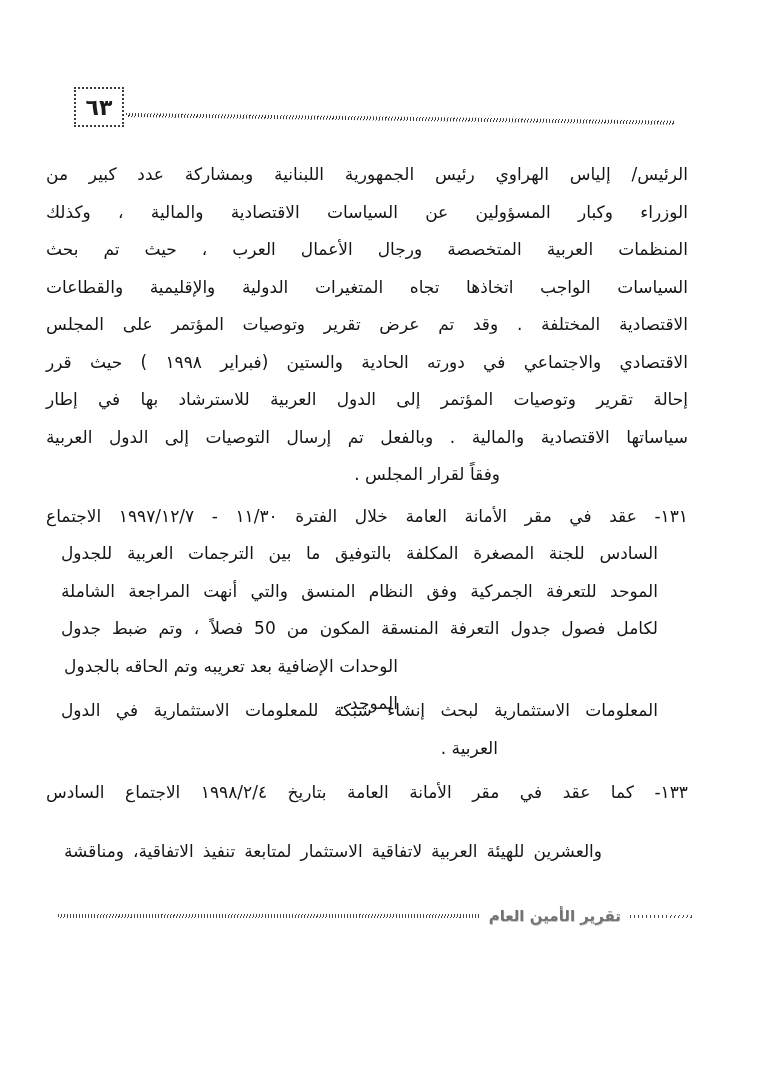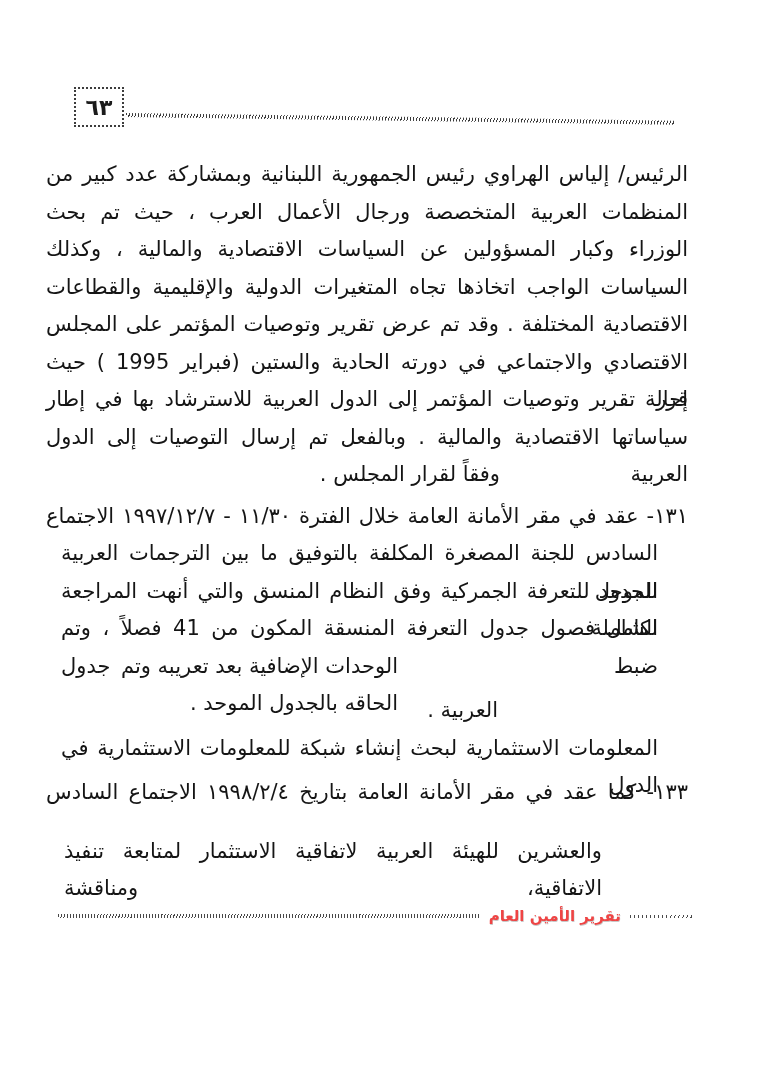--- a/index.html
+++ b/index.html
@@ -32,21 +32,21 @@
     position:absolute;
     left:126px;top:113px;
     width:549px;
     transform:rotate(0.8deg);
     transform-origin:left center;
   }
   
   .content{
     position:absolute;
     top:156px;right:70px;left:46px;
-    font-size:21px;
+    font-size:17px;
   }
   .tline{
     height:37.5px;
     line-height:37.5px;
     text-align:right;
   }
   .just{
     text-align:justify;
     text-align-last:justify;
     text-justify:inter-word;
@@ -64,21 +64,21 @@
     position:absolute;
     top:904px;left:58px;right:66px;
     height:24px;
     display:flex;align-items:center;gap:9px;
     direction:rtl;
   }
   .f-dash{width:62px;height:3px;align-self:center;
     background:repeating-linear-gradient(100deg,#4a4a4a 0 1px,rgba(0,0,0,0) 1px 4px);}
   .f-title{
     font-size:15px;font-weight:700;
-    color:#ef4444;
+    color:#737373;
     letter-spacing:0.5px;
     white-space:nowrap;
     text-shadow:0.5px 0.5px 0 #c9c9c9;
   }
   .f-rule{flex:1;height:4px;
     background:repeating-linear-gradient(100deg,#474747 0 1px,rgba(0,0,0,0) 1px 3px);}
 </style>
 </head>
 <body>
 
@@ -86,41 +86,41 @@
 
   <div class="pagenum-box">
     <span>٦٣</span>
   </div>
   <div class="header-rule hatch"></div>
 
   <div class="content">
 
     <div>
       <div class="tline just">الرئيس/ إلياس الهراوي رئيس الجمهورية اللبنانية وبمشاركة عدد كبير من</div>
+      <div class="tline just">الوزراء وكبار المسؤولين عن السياسات الاقتصادية والمالية ، وكذلك</div>
       <div class="tline just">المنظمات العربية المتخصصة ورجال الأعمال العرب ، حيث تم بحث</div>
-      <div class="tline just">الوزراء وكبار المسؤولين عن السياسات الاقتصادية والمالية ، وكذلك</div>
       <div class="tline just">السياسات الواجب اتخاذها تجاه المتغيرات الدولية والإقليمية والقطاعات</div>
       <div class="tline just">الاقتصادية المختلفة . وقد تم عرض تقرير  وتوصيات المؤتمر على المجلس</div>
-      <div class="tline just">الاقتصادي والاجتماعي في دورته الحادية والستين (فبراير 1995 ) حيث قرر</div>
+      <div class="tline just">الاقتصادي والاجتماعي في دورته الحادية والستين (فبراير ١٩٩٨ ) حيث قرر</div>
       <div class="tline just">إحالة تقرير وتوصيات المؤتمر إلى الدول العربية للاسترشاد بها في إطار</div>
       <div class="tline just">سياساتها الاقتصادية والمالية . وبالفعل تم إرسال التوصيات إلى الدول  العربية</div>
       <div class="tline end-p1">وفقاً لقرار المجلس .</div>
     </div>
 
     <div class="item-a">
       <div class="tline just">١٣١- عقد في مقر الأمانة العامة خلال الفترة ١١/٣٠ - ١٩٩٧/١٢/٧ الاجتماع</div>
       <div class="tline just cont">السادس للجنة  المصغرة المكلفة بالتوفيق ما بين الترجمات العربية للجدول</div>
       <div class="tline just cont">الموحد للتعرفة الجمركية وفق  النظام المنسق والتي أنهت المراجعة الشاملة</div>
-      <div class="tline just cont">لكامل فصول جدول التعرفة المنسقة المكون من 41 فصلاً ، وتم ضبط جدول</div>
+      <div class="tline just cont">لكامل فصول جدول التعرفة المنسقة المكون من 50 فصلاً ، وتم ضبط جدول</div>
       <div class="tline end-i131">الوحدات الإضافية بعد تعريبه وتم الحاقه بالجدول الموحد .</div>
     </div>
 
     <div class="item-b">
+      <div class="tline just cont">المعلومات الاستثمارية لبحث إنشاء شبكة للمعلومات الاستثمارية في الدول</div>
       <div class="tline end-i132">العربية .</div>
-      <div class="tline just cont">المعلومات الاستثمارية لبحث إنشاء شبكة للمعلومات الاستثمارية في الدول</div>
     </div>
 
     <div class="item-c">
       <div class="tline just">١٣٣- كما عقد في مقر الأمانة العامة بتاريخ ١٩٩٨/٢/٤ الاجتماع السادس</div>
       <div class="tline just cont-i133">والعشرين للهيئة العربية لاتفاقية الاستثمار لمتابعة تنفيذ الاتفاقية، ومناقشة</div>
     </div>
 
   </div>
 
   <div class="footer">

